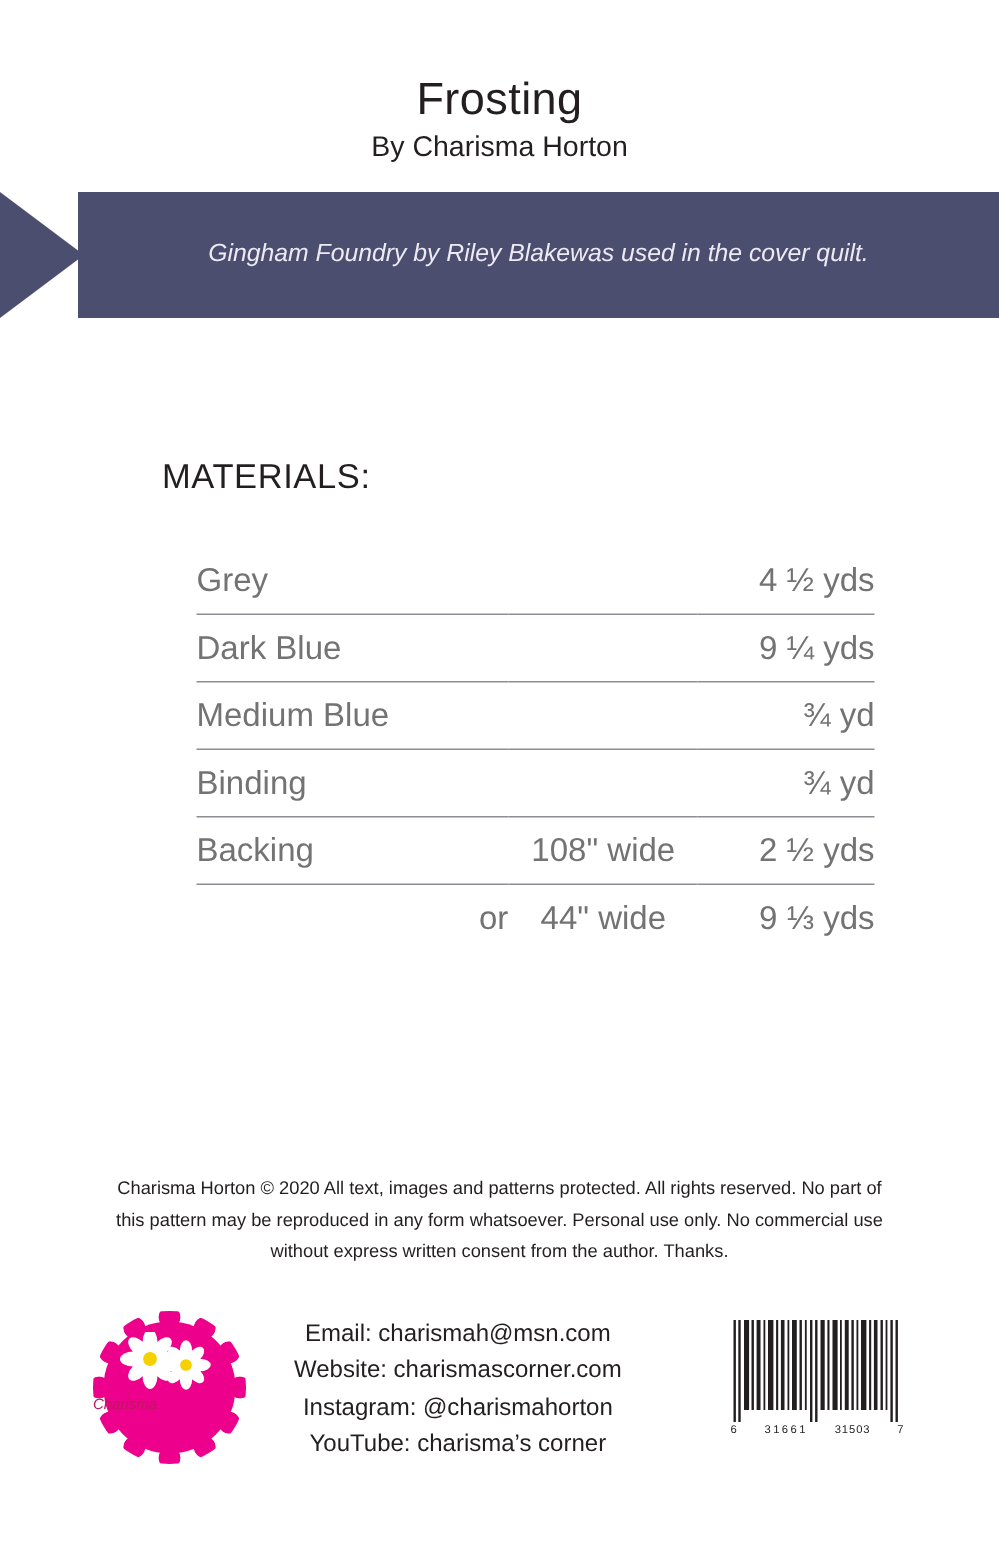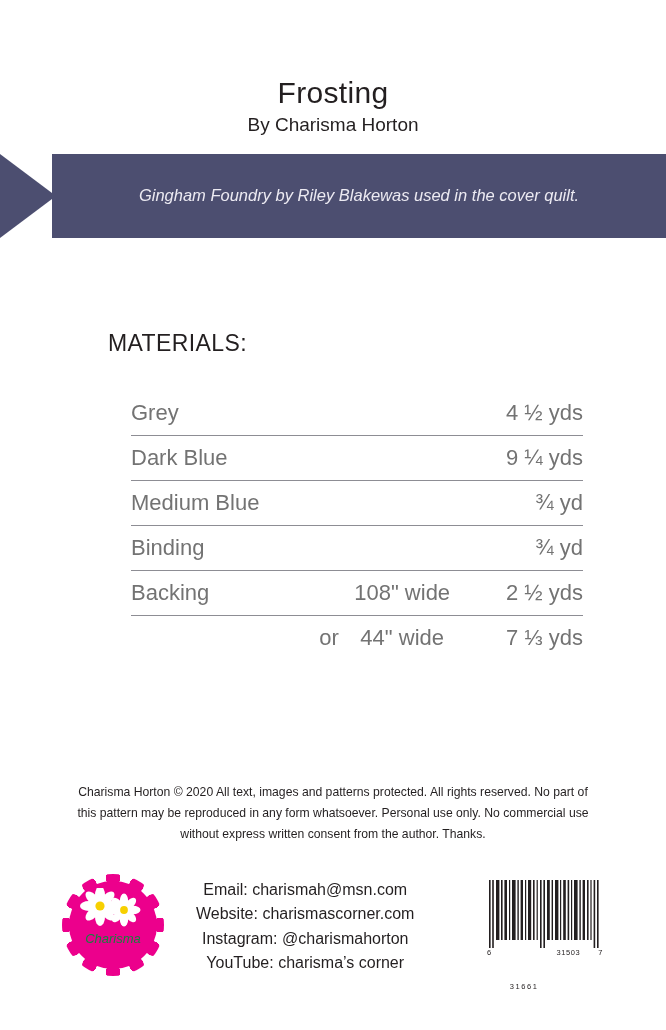--- a/index.html
+++ b/index.html
@@ -12,21 +12,21 @@
     background: #ffffff;
     font-family: "Liberation Sans", sans-serif;
     color: #231f20;
     position: relative;
     overflow: hidden;
   }
 
   
   .title-block {
     text-align: center;
-    padding-top: 76px;
+    padding-top: 50px;
   }
   .doc-title {
     font-size: 30px;
     font-weight: 400;
     letter-spacing: 0.3px;
     color: #231f20;
     line-height: 1.1;
   }
   .doc-subtitle {
     font-size: 19px;
@@ -193,24 +193,24 @@
     left: 0;
     top: 14px;
     width: 102px;
     height: 42px;
   }
   .logo-name {
     position: absolute;
     left: 0;
     top: 58px;
     width: 102px;
-    text-align: center;
-    color: #15803d;
+    text-align: left;
+    color: #be185d;
     font-style: italic;
-    font-size: 13px;
+    font-size: 10px;
     line-height: 1;
   }
   .logo-sub {
     position: absolute;
     left: 0;
     top: 75px;
     width: 102px;
     text-align: center;
     color: #ffffff;
     font-size: 8px;
@@ -249,21 +249,21 @@
     position: absolute;
     left: 0;
     top: 68px;
     width: 116px;
     font-size: 7.5px;
     color: #231f20;
     display: flex;
     justify-content: space-between;
     letter-spacing: 0.6px;
   }
-  .barcode-digits span:nth-child(2) { letter-spacing: 1.6px; margin-top: 34px; }
+  .barcode-digits span:nth-child(2) { letter-spacing: 1.6px; }
 </style>
 </head>
 <body>
 
 <div class="title-block">
   <div class="doc-title">Frosting</div>
   <div class="doc-subtitle">By Charisma Horton</div>
 </div>
 
 <div class="banner-wrap">
@@ -301,21 +301,21 @@
         <td class="c-amt">¾ yd</td>
       </tr>
       <tr>
         <td class="c-name">Backing</td>
         <td class="c-mid">108" wide</td>
         <td class="c-amt">2 ½ yds</td>
       </tr>
       <tr class="no-rule">
         <td class="c-name c-or">or</td>
         <td class="c-mid">44" wide</td>
-        <td class="c-amt">7 ⅓ yds</td>
+        <td class="c-amt">9 ⅓ yds</td>
       </tr>
     </tbody>
   </table>
 </div>
 
 <div class="copyright">
   <div>Charisma Horton © 2020 All text, images and patterns protected. All rights reserved. No part of</div>
   <div>this pattern may be reproduced in any form whatsoever. Personal use only. No commercial use</div>
   <div>without express written consent from the author.  Thanks.</div>
 </div>

